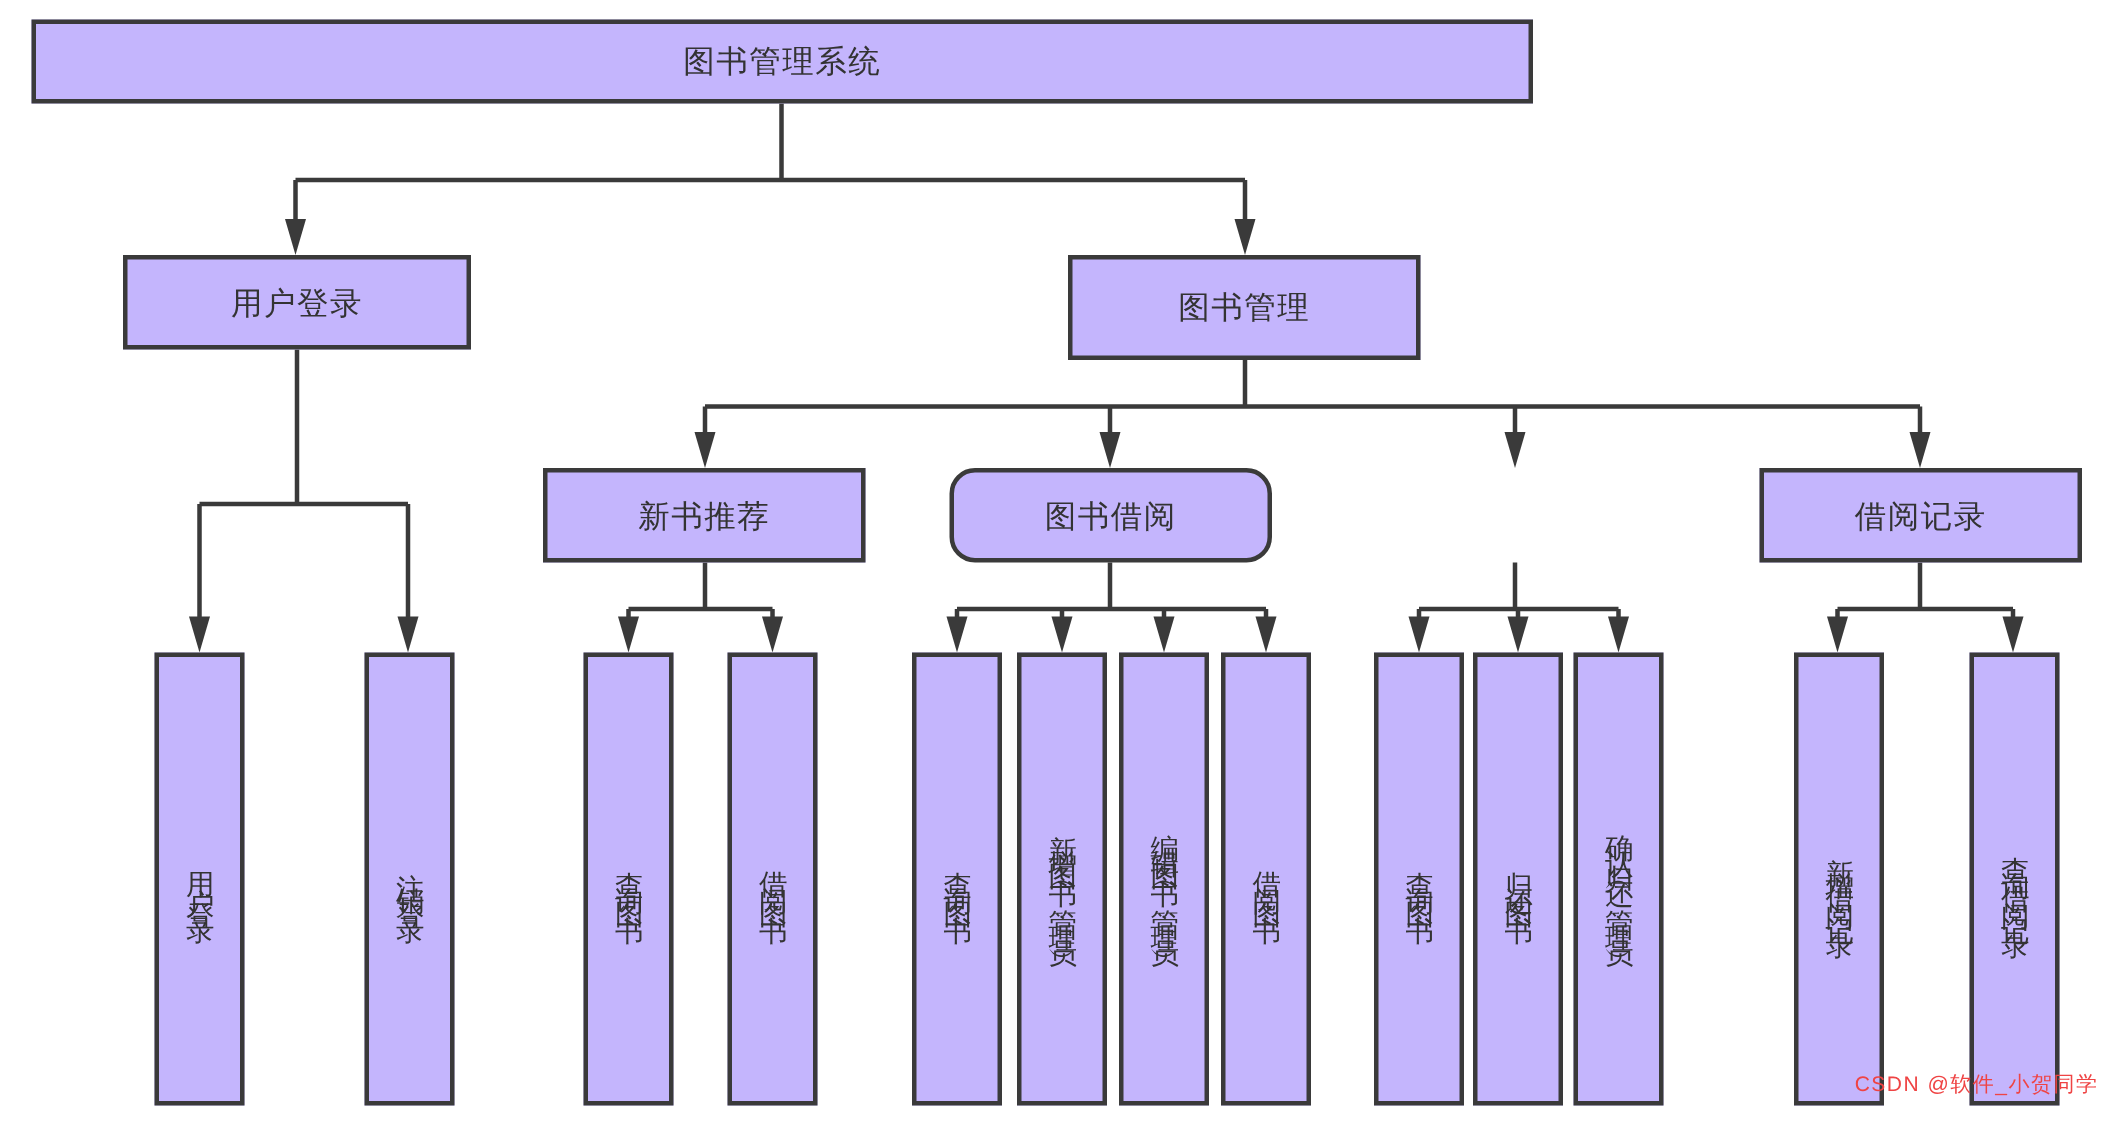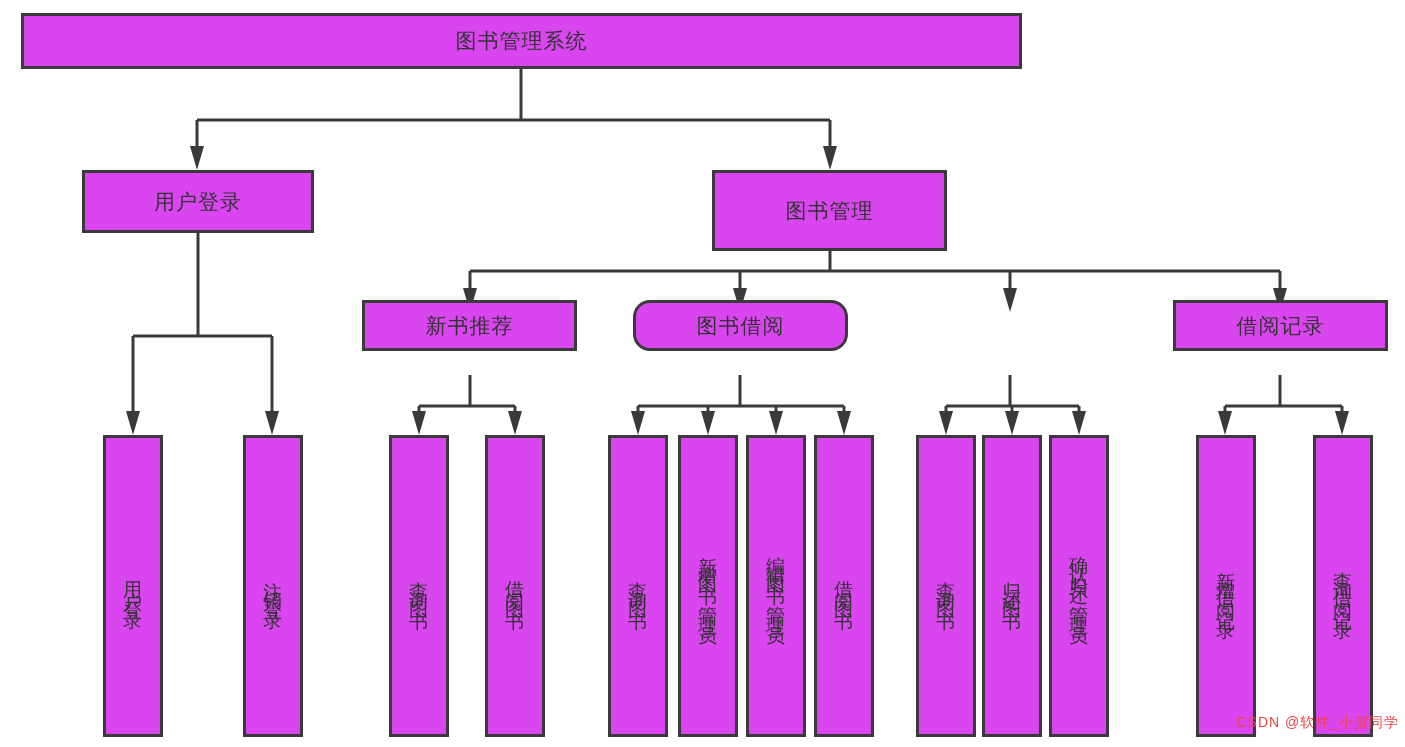--- a/index.html
+++ b/index.html
@@ -8,37 +8,37 @@
     width: 1405px;
     height: 747px;
     background: #ffffff;
     font-family: "Liberation Sans", sans-serif;
     overflow: hidden;
   }
   svg.wires { position: absolute; left: 0; top: 0; width: 1405px; height: 747px; }
   .node {
     position: absolute;
     box-sizing: border-box;
-    background: #d946ef;
+    background: #c4b5fd;
     border: 3px solid #3a3a3a;
     display: flex;
     align-items: center;
     justify-content: center;
     color: #333333;
     font-size: 21px;
     letter-spacing: 1px;
     white-space: nowrap;
   }
   
   .n-root { left: 21px; top: 13px; width: 1001px; height: 56px; }
   
   .n-user-login { left: 82px;  top: 170px; width: 232px; height: 63px; }
-  .n-book-mgmt  { left: 712px; top: 170px; width: 235px; height: 81px; }
+  .n-book-mgmt  { left: 712px; top: 170px; width: 235px; height: 70px; }
   
-  .lvl3 { top: 300px; width: 215px; height: 51px; }
+  .lvl3 { top: 312px; width: 215px; height: 63px; }
   .n-new-book-rec   { left: 362px; }
   .n-book-borrow    { left: 633px; border-radius: 17px; }
   .n-current-borrow { left: 903px; }
   .n-borrow-record  { left: 1173px; align-items: center; }
   
   .leaf { top: 435px; width: 60px; height: 302px; }
   .leaf .vtext {
     writing-mode: vertical-rl;
     text-orientation: mixed;
     font-size: 19px;

